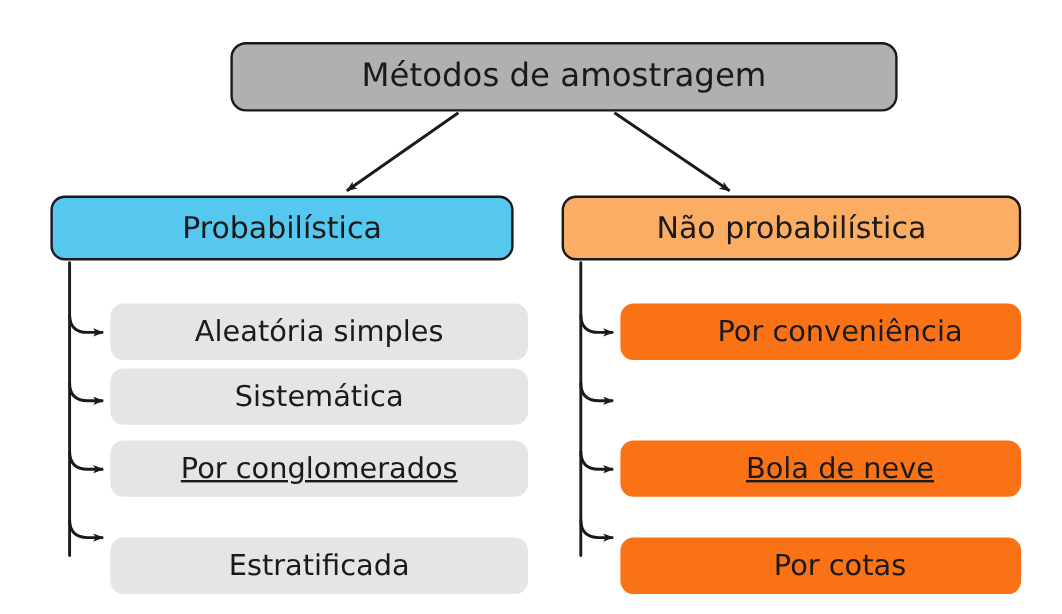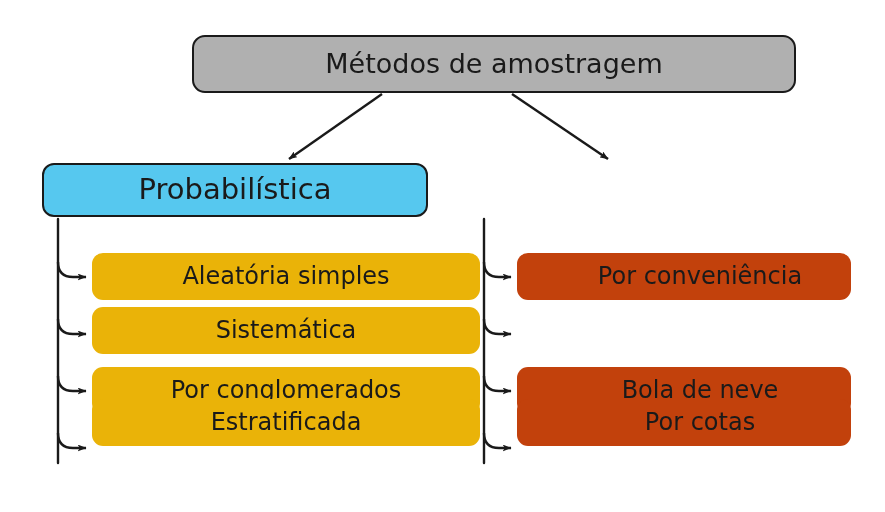--- a/index.html
+++ b/index.html
@@ -34,67 +34,67 @@
     justify-content: center;
     text-align: center;
     color: #1a1a1a;
     line-height: 1.1;
     white-space: nowrap;
   }
   
   .node-root {
     left: 192px;
     top: 35px;
-    width: 604px;
+    width: 556px;
     height: 58px;
     background: #b0b0b0;
     border: 2.5px solid #1a1a1a;
     border-radius: 13px;
     font-size: 27px;
   }
   
   .node-cat {
     top: 163px;
     height: 54px;
     border: 2.5px solid #1a1a1a;
     border-radius: 12px;
-    font-size: 29px;
+    font-size: 25px;
   }
   .node-cat-prob {
     left: 42px;
     width: 386px;
     background: #56c8ef;
   }
   .node-cat-nao {
     left: 468px;
     width: 383px;
     background: #fbad63;
   }
   
   .node-leaf {
     height: 47px;
     border: none;
     border-radius: 11px;
     font-size: 24px;
   }
   .leaf-prob {
     left: 92px;
-    width: 388px;
-    background: #eab308;
+    width: 348px;
+    background: #e5e5e5;
   }
   .leaf-nao {
     left: 517px;
     width: 334px;
-    background: #c2410c;
+    background: #f97316;
     padding-left: 32px;
   }
   .leaf-r0 { top: 253px; }
   .leaf-r1 { top: 307px; }
   .leaf-r2 { top: 367px; text-decoration: underline; }
-  .leaf-r3 { top: 399px; }
+  .leaf-r3 { top: 448px; }
 </style>
 </head>
 <body>
 
 <div id="diagram-canvas">
 
   <svg id="connector-layer" viewBox="0 0 885 512" width="885" height="512" xmlns="http://www.w3.org/2000/svg">
     <defs>
       <marker id="arrowhead" markerWidth="9" markerHeight="7" refX="8.4" refY="3.5" orient="auto" markerUnits="userSpaceOnUse">
         <path d="M0,0 L9,3.5 L0,7 L2.2,3.5 Z" fill="#1a1a1a"></path>
@@ -122,18 +122,19 @@
 
   <div class="node node-root">Métodos de amostragem</div>
 
   <div class="node node-cat node-cat-prob">Probabilística</div>
 
   <div class="node node-leaf leaf-prob leaf-r0">Aleatória simples</div>
   <div class="node node-leaf leaf-prob leaf-r1">Sistemática</div>
   <div class="node node-leaf leaf-prob leaf-r2">Por conglomerados</div>
   <div class="node node-leaf leaf-prob leaf-r3">Estratificada</div>
 
+  <div class="node node-cat node-cat-nao">Não probabilística</div>
 
   <div class="node node-leaf leaf-nao leaf-r0">Por conveniência</div>
   <div class="node node-leaf leaf-nao leaf-r2">Bola de neve</div>
   <div class="node node-leaf leaf-nao leaf-r3">Por cotas</div>
 
 </div>
 
 </body></html>

